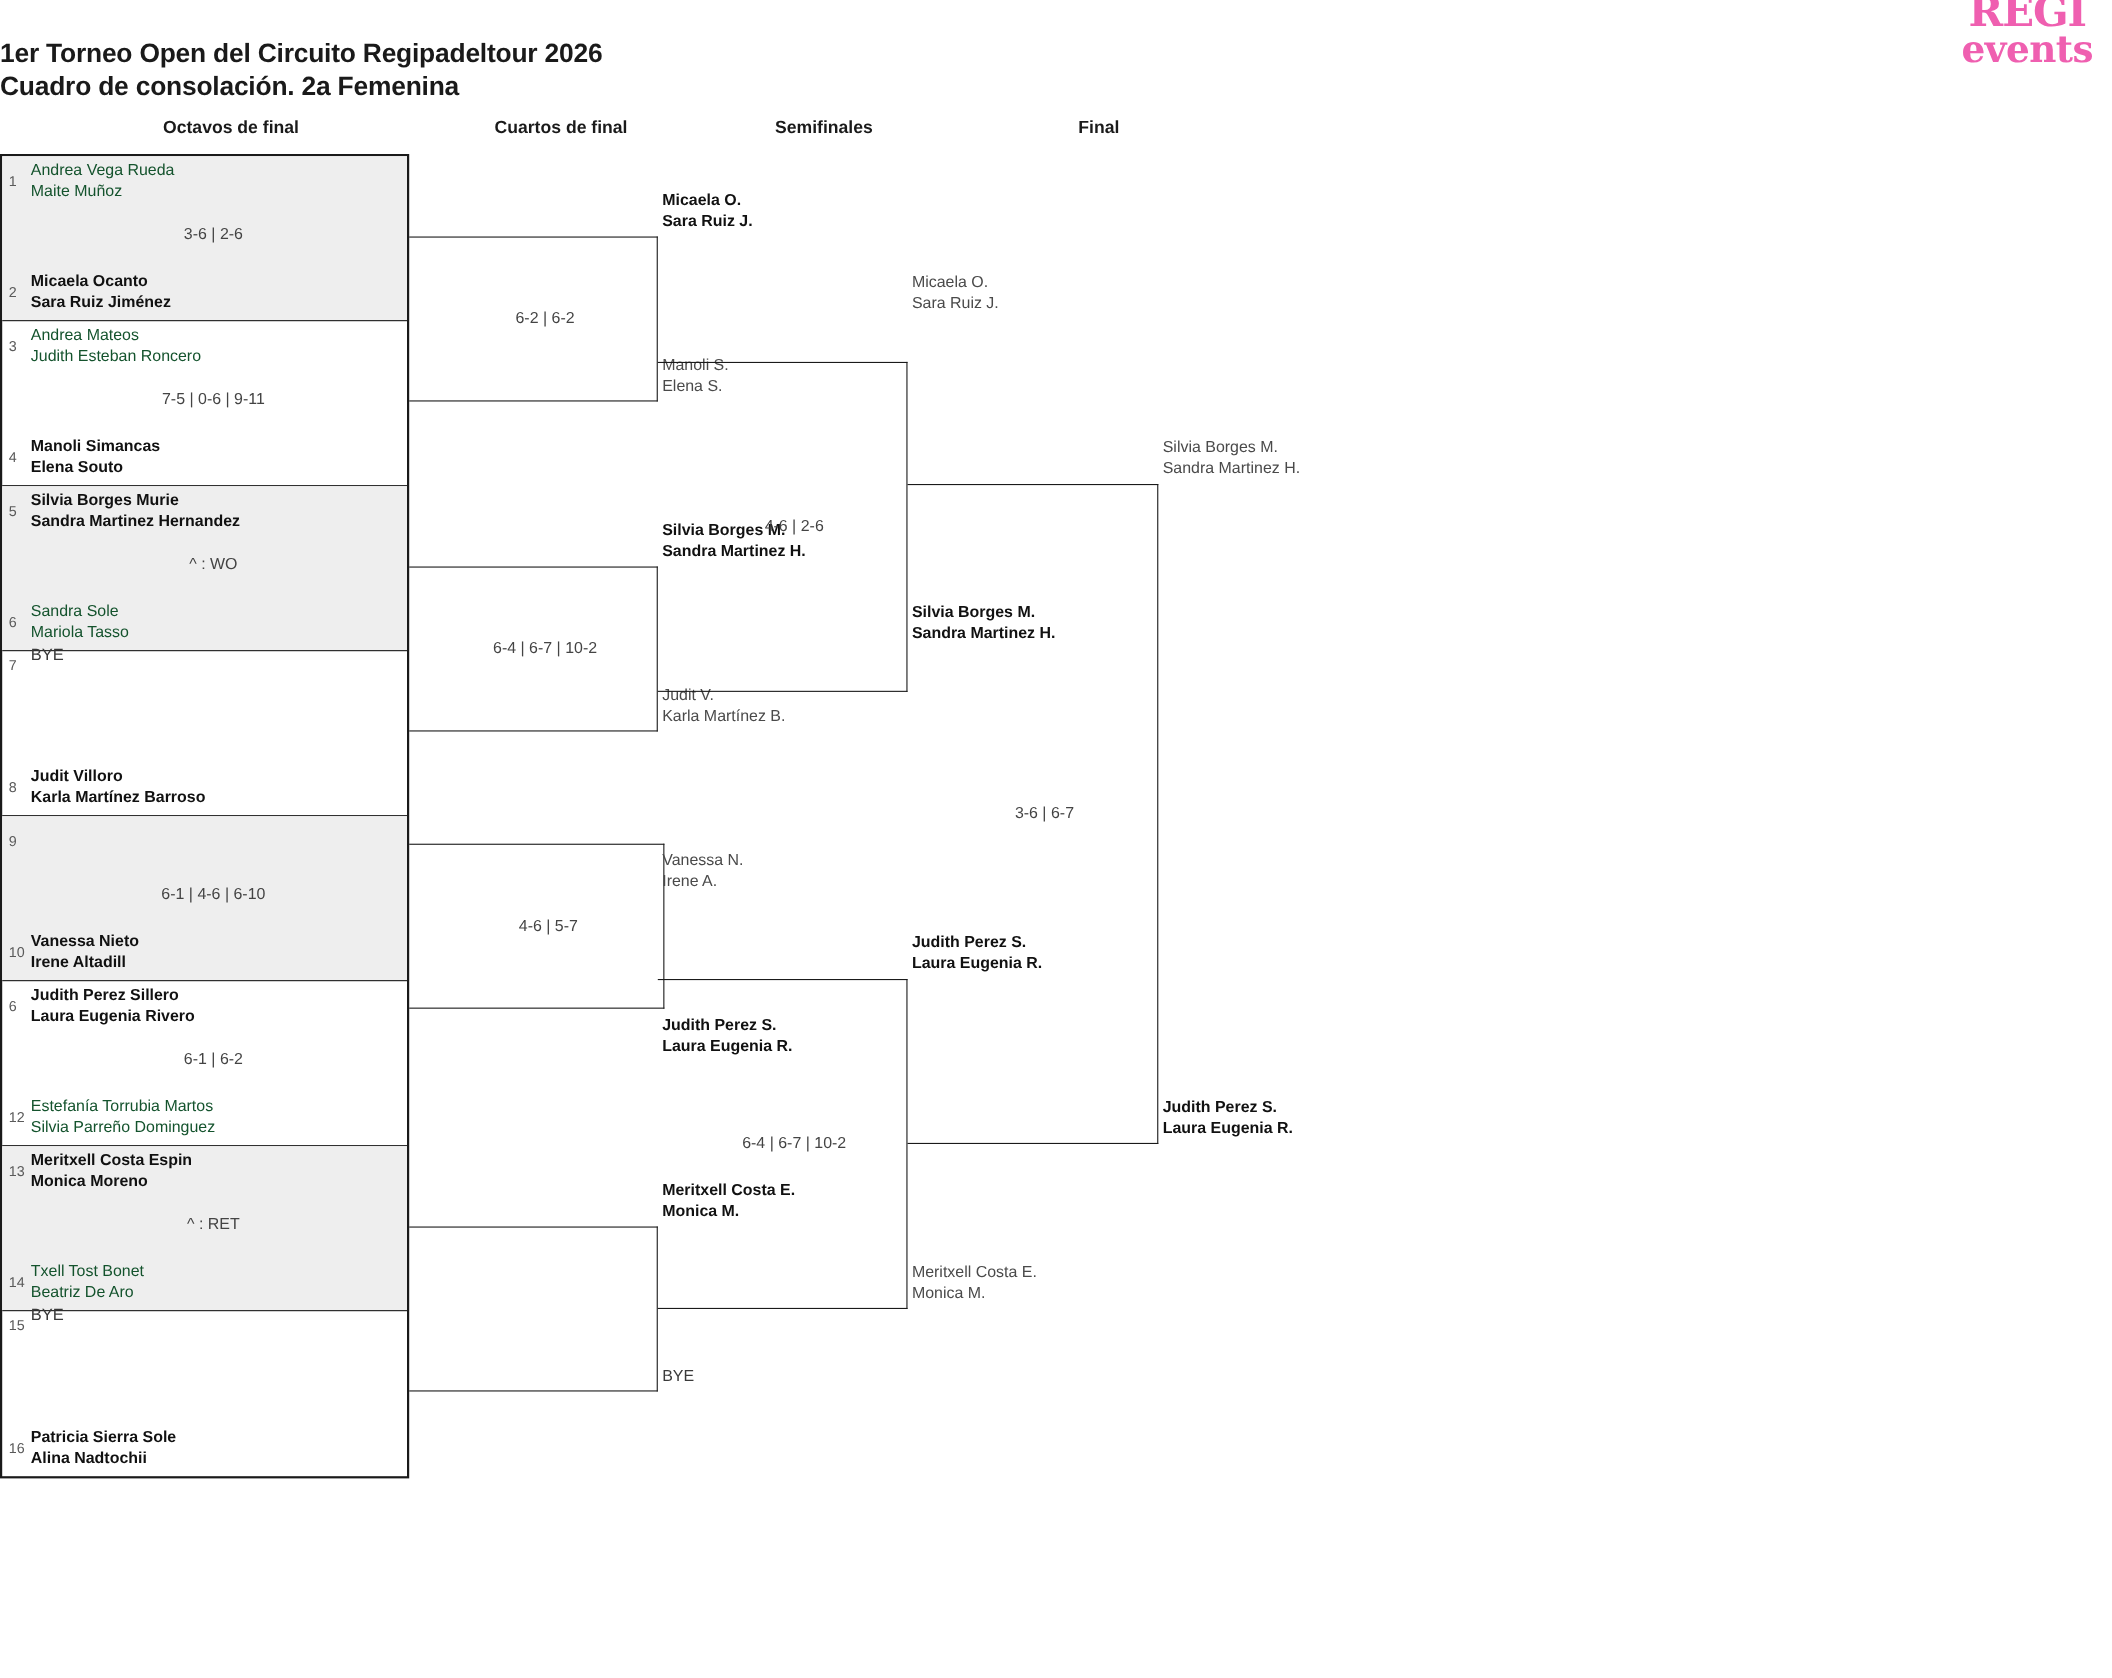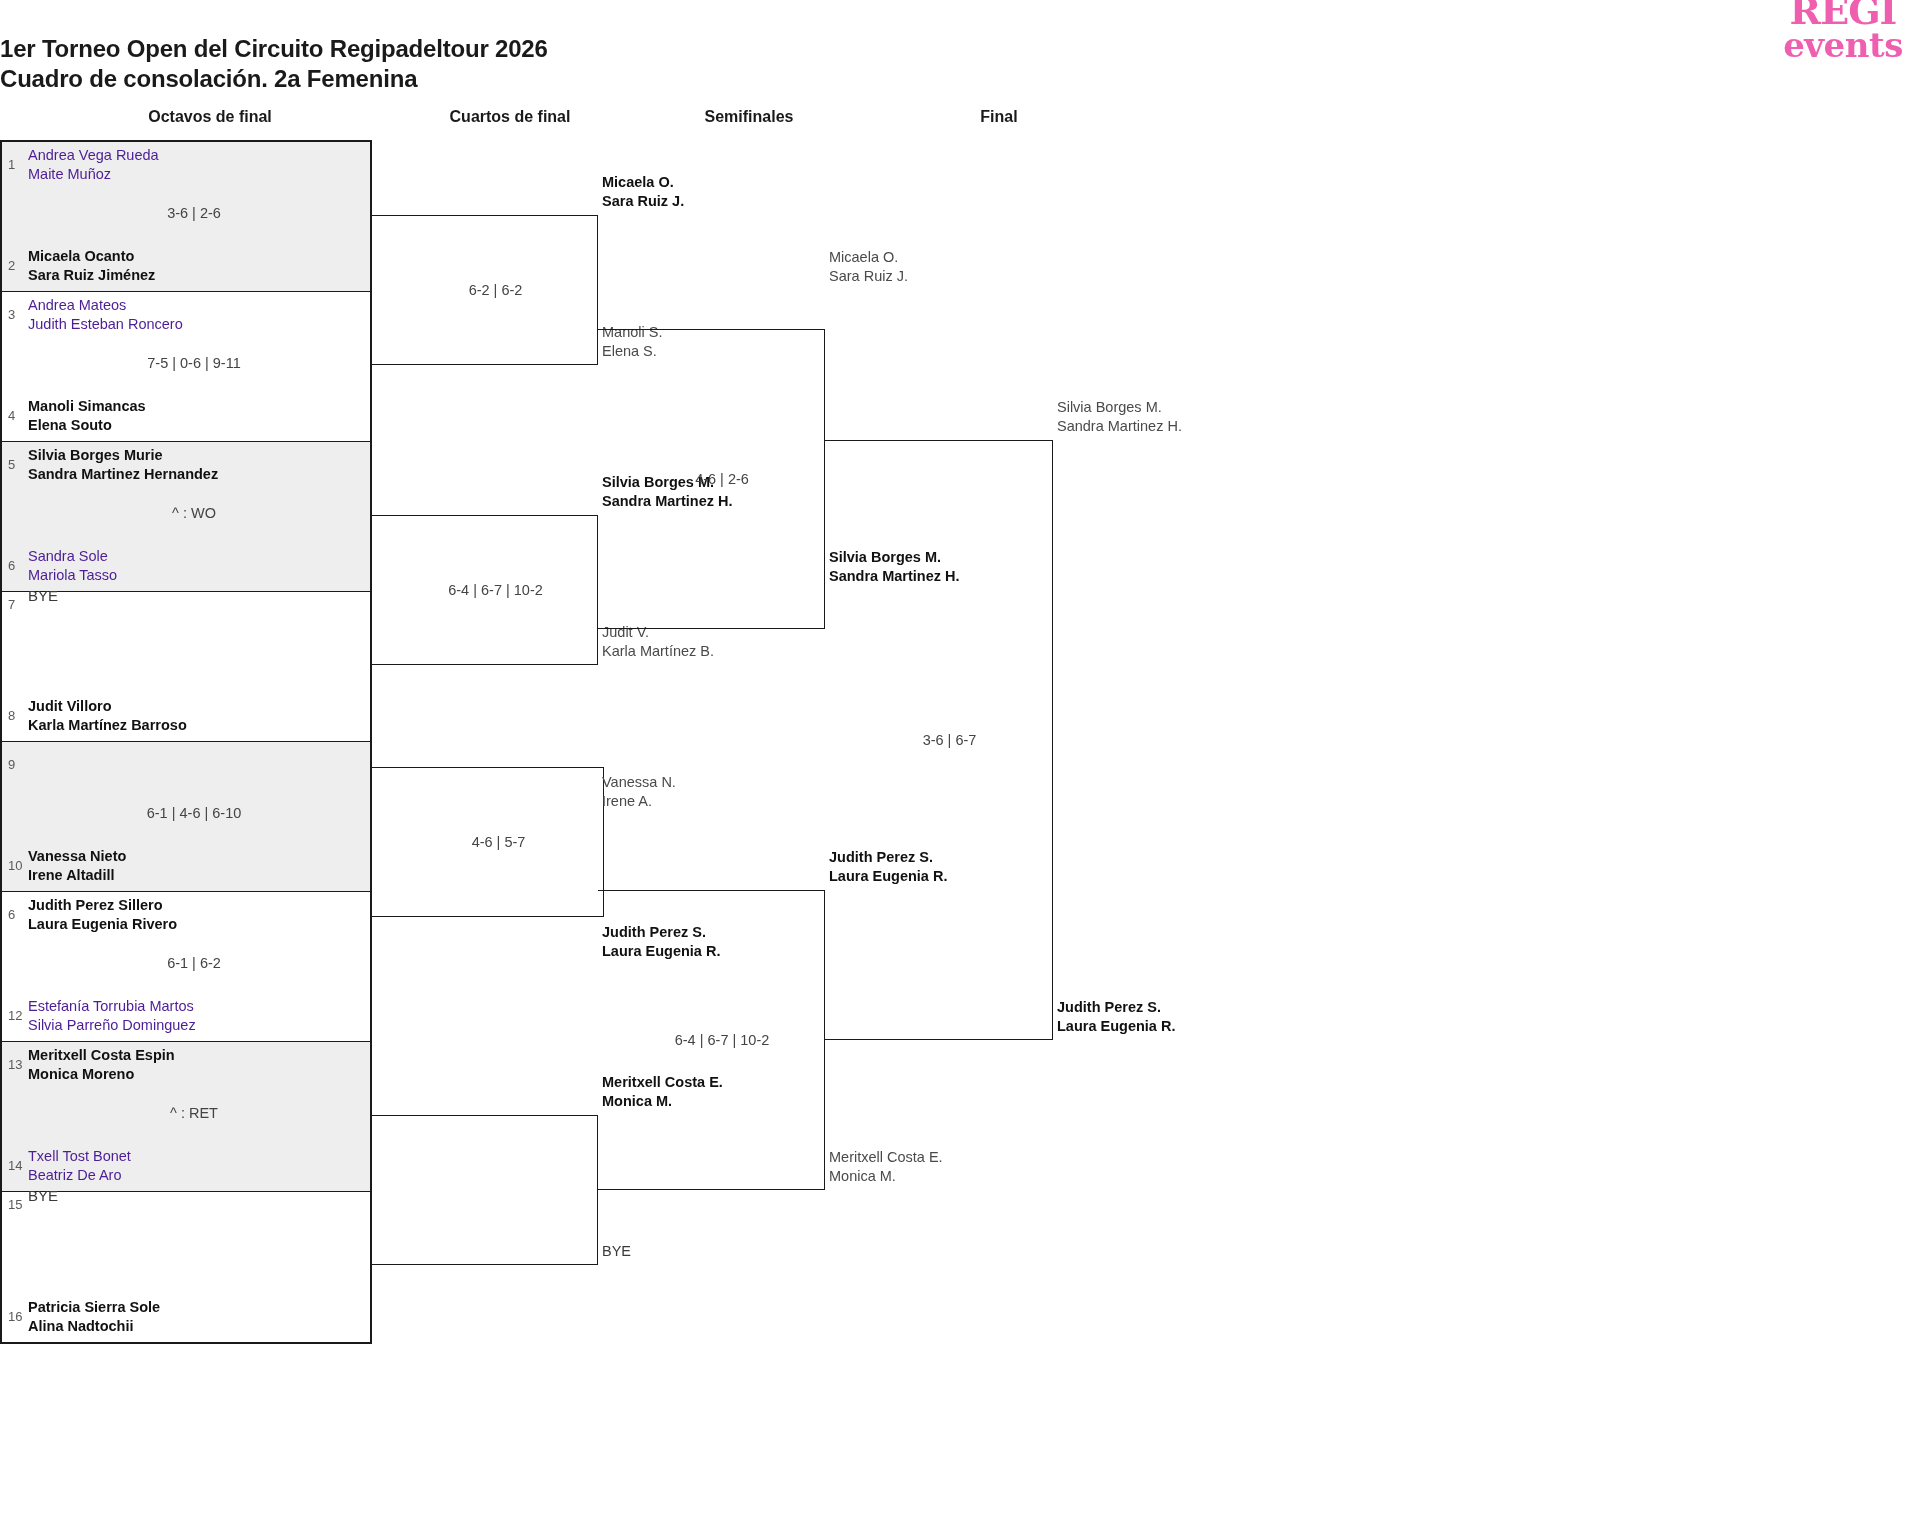--- a/index.html
+++ b/index.html
@@ -26,21 +26,21 @@
   
   #r1 { position: absolute; left: 0px; top: 140px; width: 372px; border: 2px solid #1a1a1a; }
   .m1 { position: relative; height: 150px; border-bottom: 1.5px solid #1a1a1a; }
   .m1:last-child { border-bottom: none; }
   .m1.shade { background: #eeeeee; }
   .slot { position: absolute; left: 0; right: 0; height: 40px; }
   .slot.top { top: 4px; }
   .slot.bot { bottom: 4px; }
   .seedno { position: absolute; left: 6px; top: 11px; font-size: 13px; color: #5a5a5a; width: 22px; text-align: left; }
   .names { position: absolute; left: 26px; right: 6px; top: 0px; }
-  .nm { font-size: 14.5px; line-height: 19px; color: #4c1d95; white-space: nowrap; }
+  .nm { font-size: 14.5px; line-height: 19px; color: #14532d; white-space: nowrap; }
   .win .nm { color: #111111; font-weight: 700; }
   .byeslot .nm { font-size: 15px; color: #3a3a3a; }
   .score1 { position: absolute; left: 26px; right: 10px; top: 63px; text-align: center; font-size: 14.5px; color: #444444; }
 
   
   .conn { position: absolute; border: 1.5px solid #1a1a1a; border-left: none; }
   .conn-score { position: absolute; left: 0; right: 0; top: 50%; transform: translateY(-50%); text-align: center; font-size: 14.5px; color: #444444; padding-left: 22px; }
 
   .pnames { position: absolute; }
   .pn { font-size: 14.5px; line-height: 19px; color: #4a4a4a; white-space: nowrap; }

